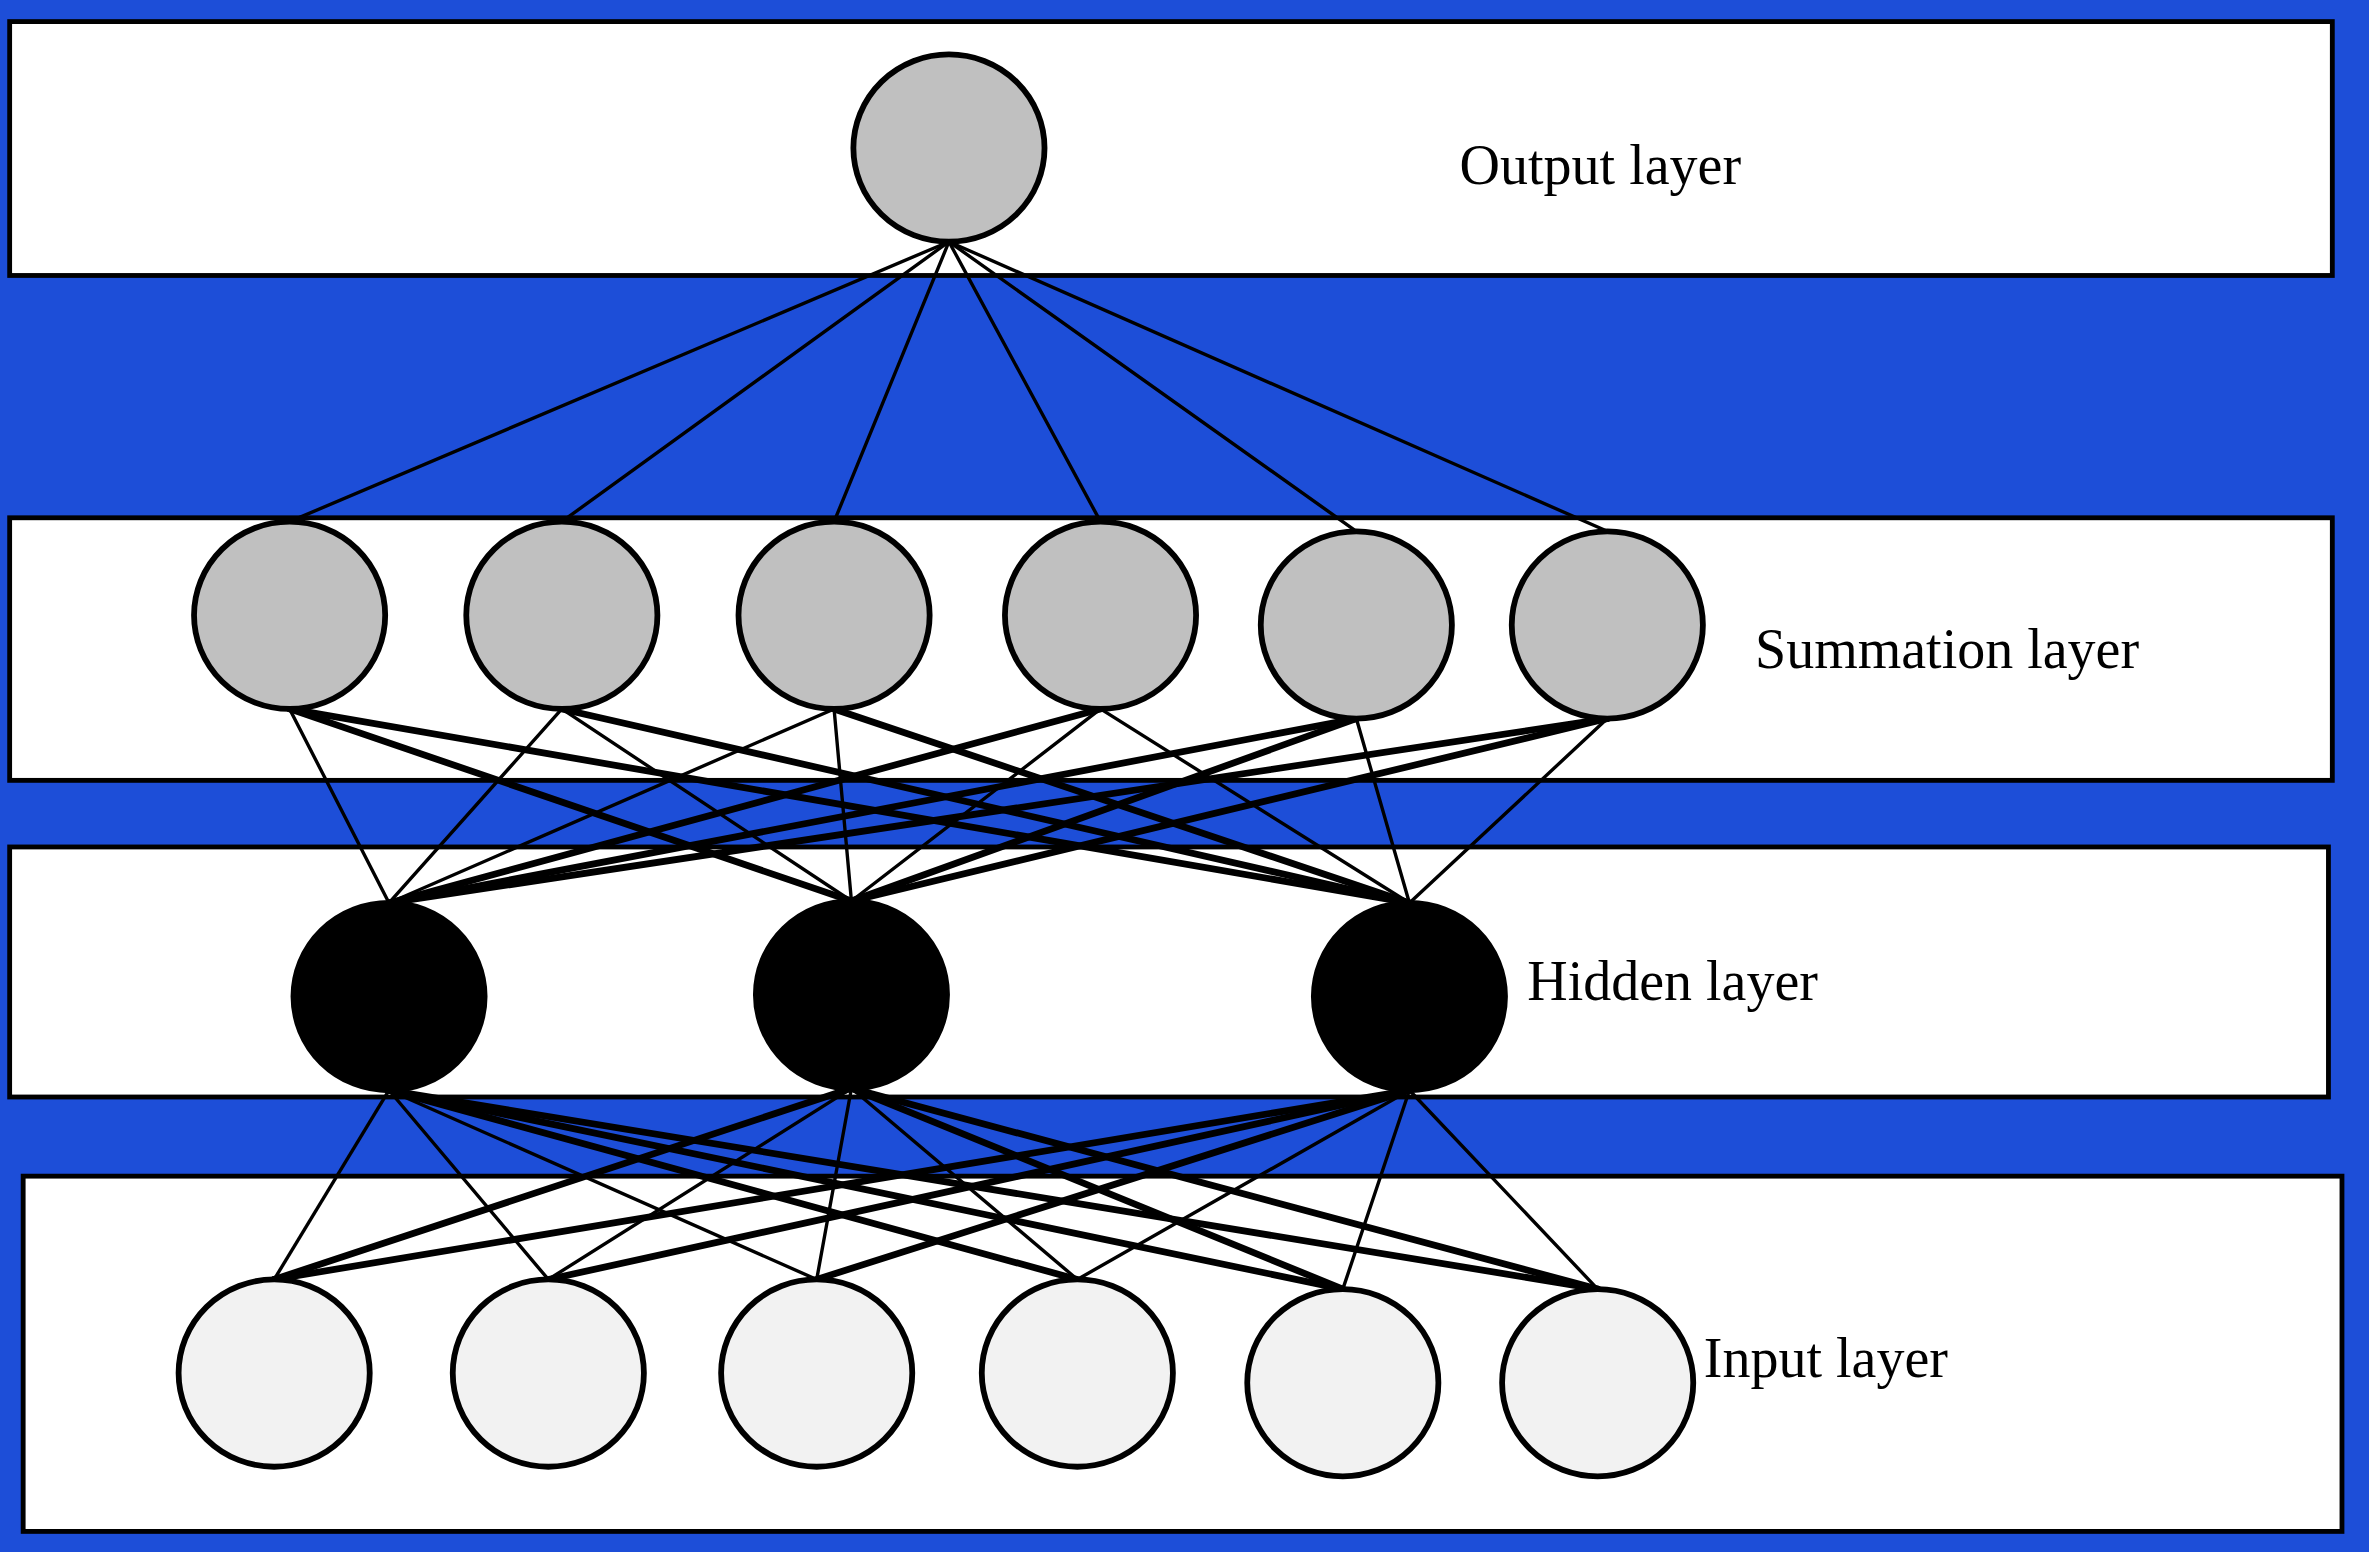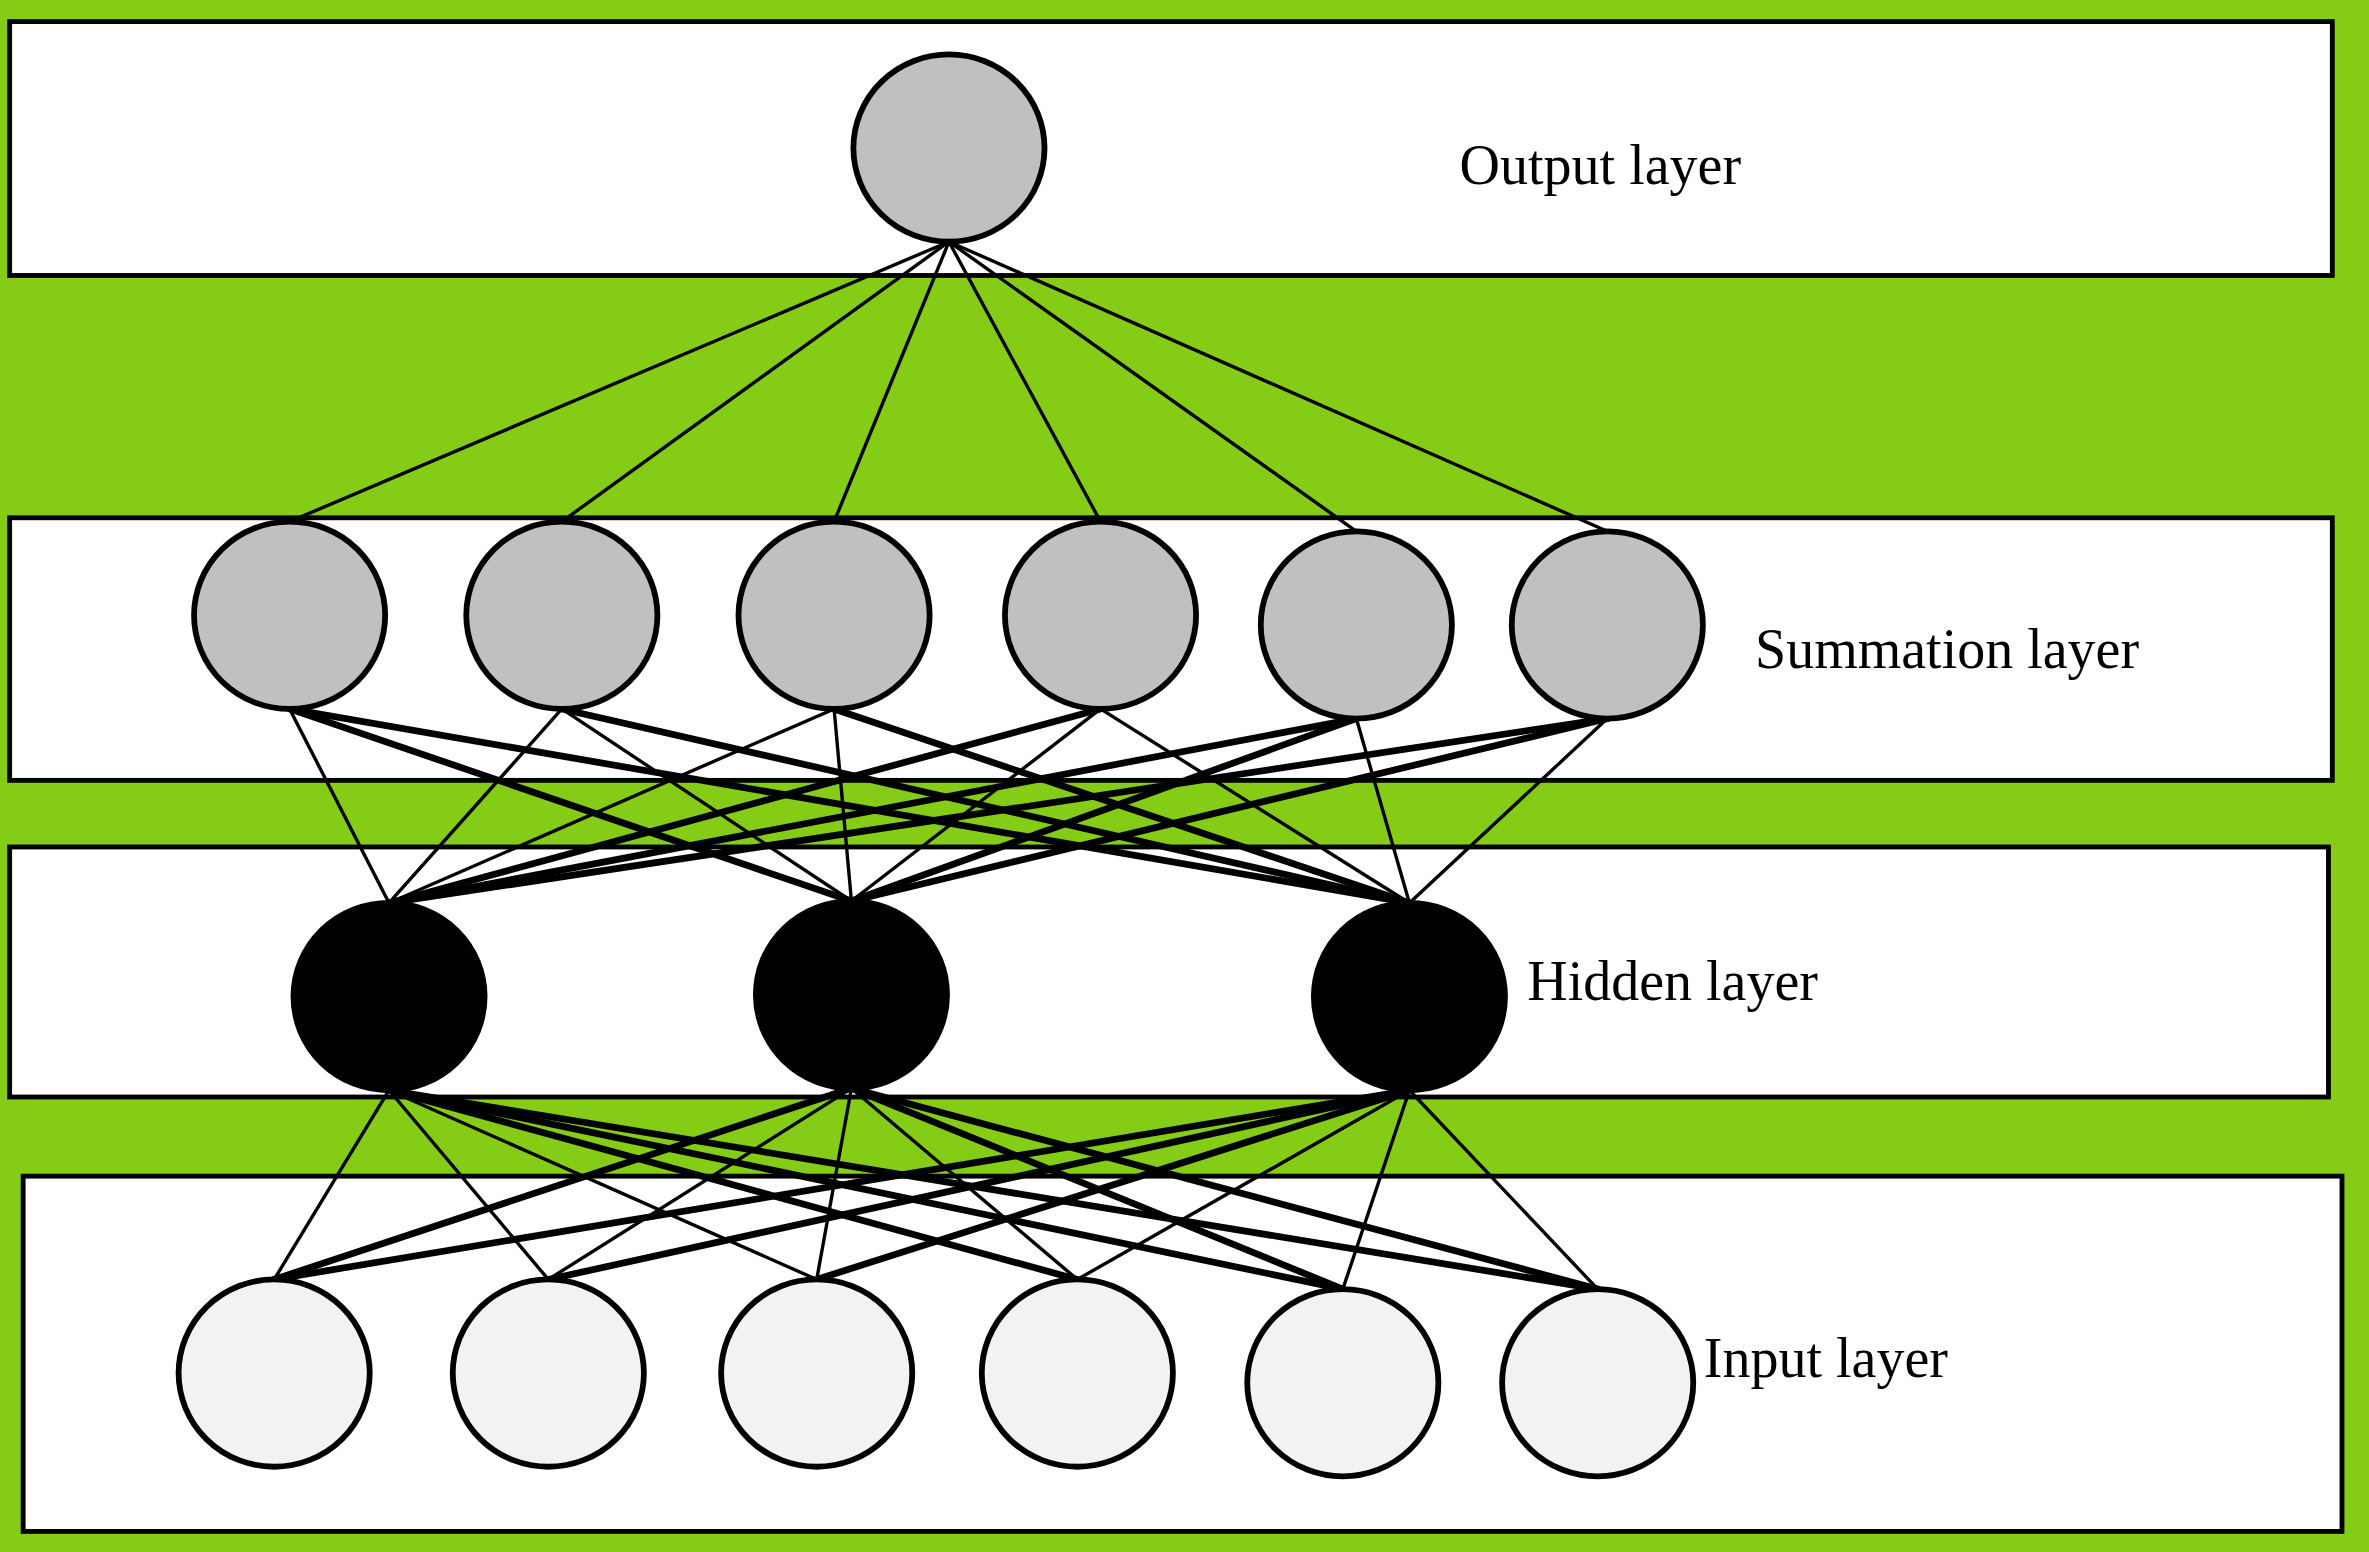--- a/index.html
+++ b/index.html
@@ -3,21 +3,21 @@
 <meta charset="utf-8">
 <style>
   html, body {
     margin: 0;
     padding: 0;
     background: #ffffff;
   }
   .canvas-wrap {
     width: 2369px;
     height: 1553px;
-    background: #84cc16;
+    background: #1d4ed8;
     position: relative;
     overflow: hidden;
   }
   svg {
     display: block;
     width: 2369px;
     height: 1553px;
   }
   svg text {
     font-family: "Liberation Serif", "DejaVu Serif", serif;

